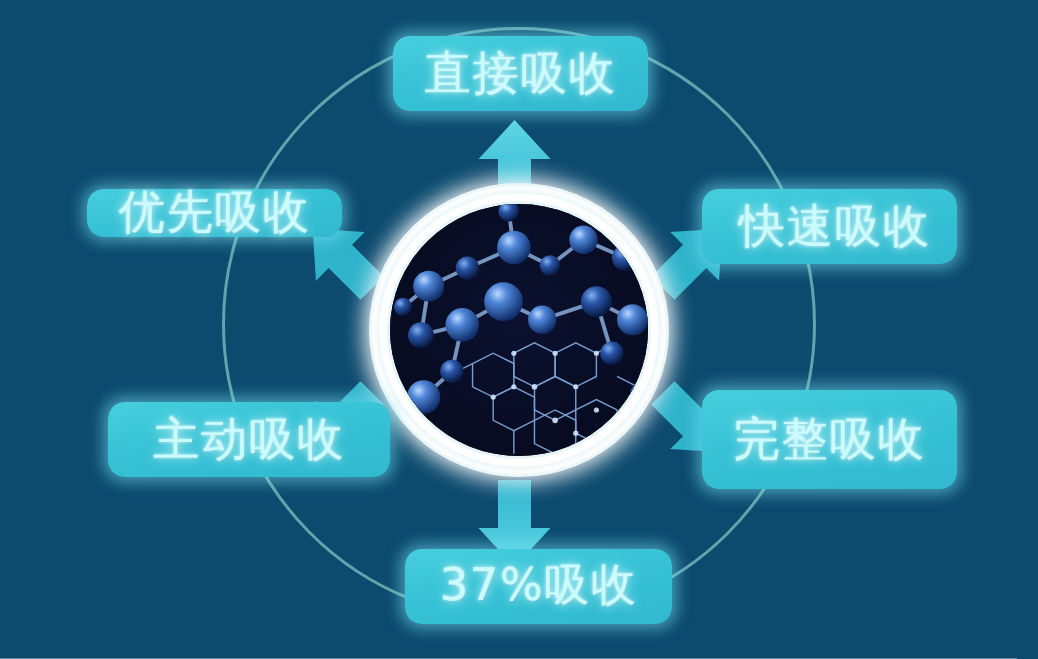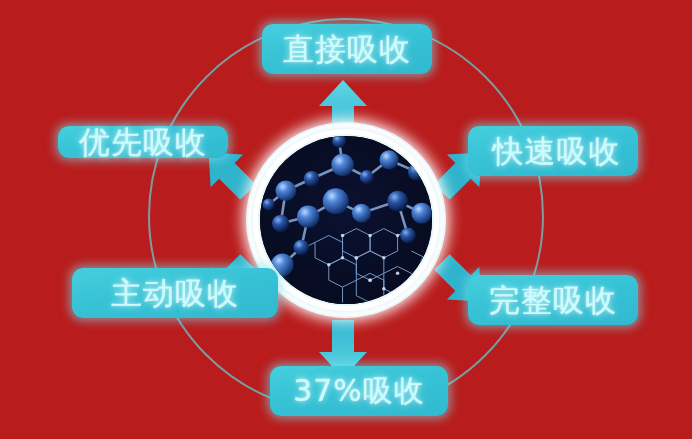--- a/index.html
+++ b/index.html
@@ -5,21 +5,21 @@
   html,body{margin:0;padding:0;}
   body{
     width:692px;height:439px;
     background:#ffffff;
     font-family:"DejaVu Sans","Liberation Sans",sans-serif;
     overflow:hidden;
   }
   #stage{
     position:relative;
     width:692px;height:439px;
-    background:#b91c1c;
+    background:#0c4a6e;
     overflow:hidden;
   }
 
   
   .ring{
     position:absolute;
     left:148px;top:18px;
     width:396px;height:396px;
     border-radius:50%;
     border:2px solid #6fb4b8;
@@ -74,22 +74,22 @@
     font-weight:400;
     text-shadow:0 0 7px rgba(225,255,255,.95),
                 0 0 2px rgba(255,255,255,.9),
                 1px 1px 0 rgba(30,150,170,.35);
   }
   .chip.small span{font-size:30px;}
 
   .chip-top      {left:262px; top:24px;  width:170px; height:50px;}
   .chip-topleft  {left:58px;  top:126px; width:170px; height:32px;}
   .chip-topright {left:468px; top:126px; width:170px; height:50px;padding-left:16px;}
-  .chip-botleft  {left:72px;  top:268px; width:206px; height:50px;}
-  .chip-botright {left:468px; top:275px; width:170px; height:50px;}
+  .chip-botleft  {left:72px;  top:268px; width:188px; height:50px;}
+  .chip-botright {left:468px; top:260px; width:170px; height:66px;}
   .chip-bottom   {left:270px; top:366px; width:178px; height:50px;}
 
   
   .arrow{position:absolute;}
   .arrow svg{display:block;overflow:visible;}
 
   .ar-up      {left:312px; top:78px;}
   .ar-down    {left:312px; top:318px;}
   .ar-ul      {left:196px; top:140px;}
   .ar-ur      {left:428px; top:140px;}

